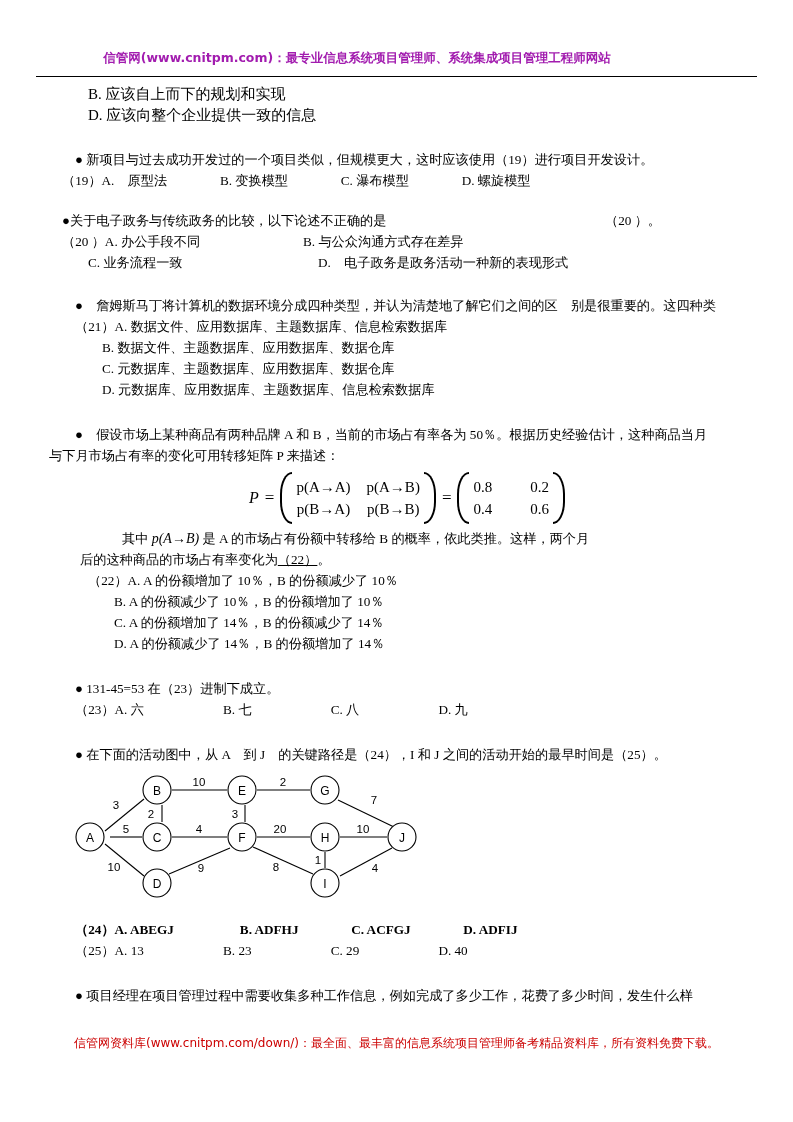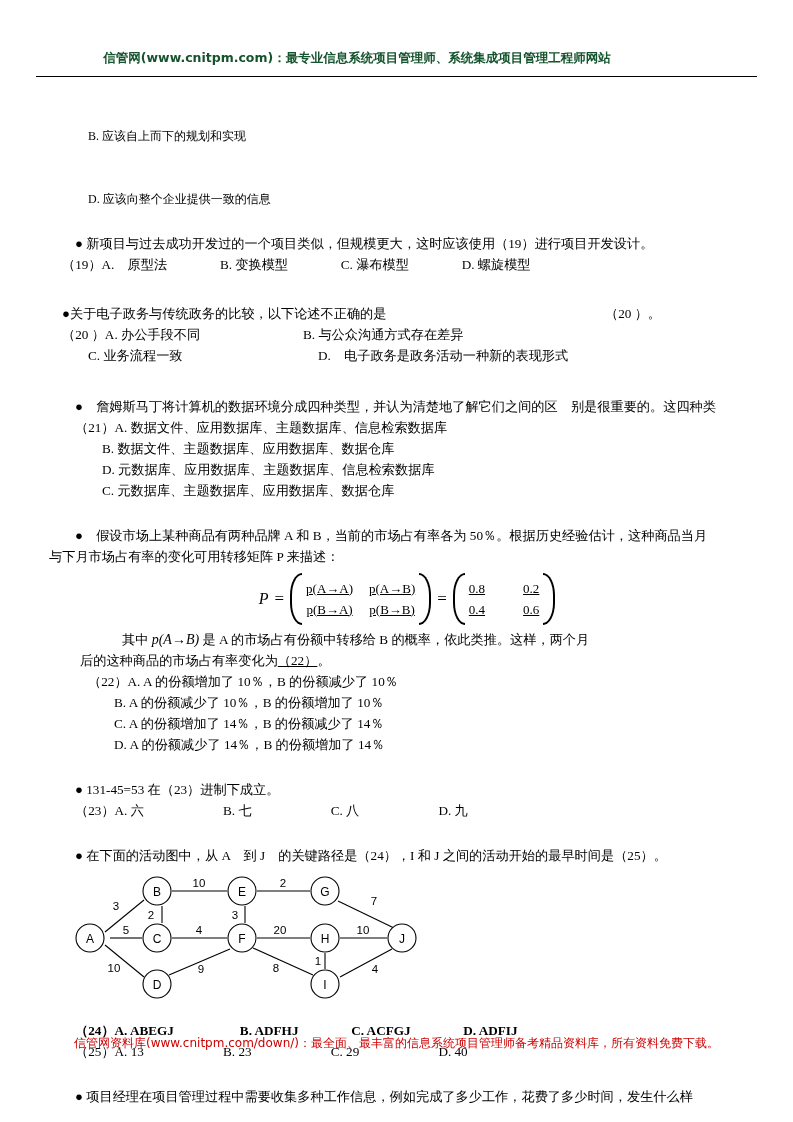--- a/index.html
+++ b/index.html
@@ -23,42 +23,41 @@
   }
   .header {
     position: absolute;
     left: 0;
     top: 50px;
     width: 714px;
     text-align: center;
     font-family: "DejaVu Sans", sans-serif;
     font-weight: bold;
     font-size: 12.5px;
-    color: #14532d;
+    color: #a21caf;
     letter-spacing: 0px;
   }
   .hrule {
     position: absolute;
     left: 36px;
     top: 76px;
     width: 721px;
     height: 1px;
     background: #000000;
   }
   .content {
     position: absolute;
     left: 62px;
     top: 84px;
     width: 690px;
   }
   .line {
-    font-size: 12px;
+    font-size: 15px;
     line-height: 20.5px;
     white-space: pre;
-    margin-top: 42px;
   }
   .blk {
     margin-top: 12px;
   }
   .para {
     font-size: 13.2px;
     line-height: 21px;
   }
   .indent2 { padding-left: 26px; }
   .indent3 { padding-left: 40px; }
@@ -98,23 +97,22 @@
     border: 2px solid #000;
     border-left: none;
     border-radius: 0 14px 14px 0 / 0 50% 50% 0;
     margin-left: 2px;
   }
   .matrix {
     display: inline-grid;
     grid-template-columns: auto auto;
     row-gap: 5px;
     column-gap: 16px;
-    font-size: 13px;
+    font-size: 15px;
     padding: 3px 2px;
-    text-decoration: underline;
   }
   .matrix .cell { white-space: nowrap; }
   .matrix.num .cell { text-align: center; }
   .eq { font-size: 17px; margin: 0 6px; }
   
   .graph {
     position: relative;
     width: 620px;
     height: 140px;
     margin-top: 8px;
@@ -132,41 +130,41 @@
   <div class="content">
 
     <div class="line indent2">B. 应该自上而下的规划和实现</div>
     <div class="line indent2">D. 应该向整个企业提供一致的信息</div>
 
     <div class="blk" style="margin-top:24px;">
       <div class="para indent1">● 新项目与过去成功开发过的一个项目类似，但规模更大，这时应该使用（19）进行项目开发设计。</div>
       <div class="para">（19）A.　原型法　　　　B. 变换模型　　　　C. 瀑布模型　　　　D. 螺旋模型</div>
     </div>
 
-    <div class="blk" style="margin-top:28px;">
+    <div class="blk" style="margin-top:19px;">
       <div class="para" style="position:relative;">
         <span>●关于电子政务与传统政务的比较，以下论述不正确的是</span>
         <span style="position:absolute; left:543px;">（20 ）。</span>
       </div>
       <div class="para" style="position:relative;">
         <span>（20 ）A. 办公手段不同</span>
         <span style="position:absolute; left:241px;">B. 与公众沟通方式存在差异</span>
       </div>
       <div class="para" style="position:relative; padding-left:26px;">
         <span>C. 业务流程一致</span>
         <span style="position:absolute; left:256px;">D.　电子政务是政务活动一种新的表现形式</span>
       </div>
     </div>
 
-    <div class="blk" style="margin-top:30px;font-family:Liberation Serif, serif;">
+    <div class="blk" style="margin-top:22px;font-family:Liberation Serif, serif;">
       <div class="para indent1">●　詹姆斯马丁将计算机的数据环境分成四种类型，并认为清楚地了解它们之间的区　别是很重要的。这四种类</div>
       <div class="para indent1">（21）A. 数据文件、应用数据库、主题数据库、信息检索数据库</div>
       <div class="para indent3">B. 数据文件、主题数据库、应用数据库、数据仓库</div>
+      <div class="para indent3">C. 元数据库、主题数据库、应用数据库、数据仓库</div>
       <div class="para indent3">D. 元数据库、应用数据库、主题数据库、信息检索数据库</div>
-      <div class="para indent3">C. 元数据库、主题数据库、应用数据库、数据仓库</div>
     </div>
 
     <div class="blk" style="margin-top:24px;">
       <div class="para indent1">●　假设市场上某种商品有两种品牌 A 和 B，当前的市场占有率各为 50％。根据历史经验估计，这种商品当月</div>
       <div class="para" style="margin-left:-13px;">与下月市场占有率的变化可用转移矩阵 P 来描述：</div>
 
       <div class="mathblock">
         <span class="mrow" style="vertical-align:middle;">
           <span class="mi">P</span>
           <span class="eq">=</span>

